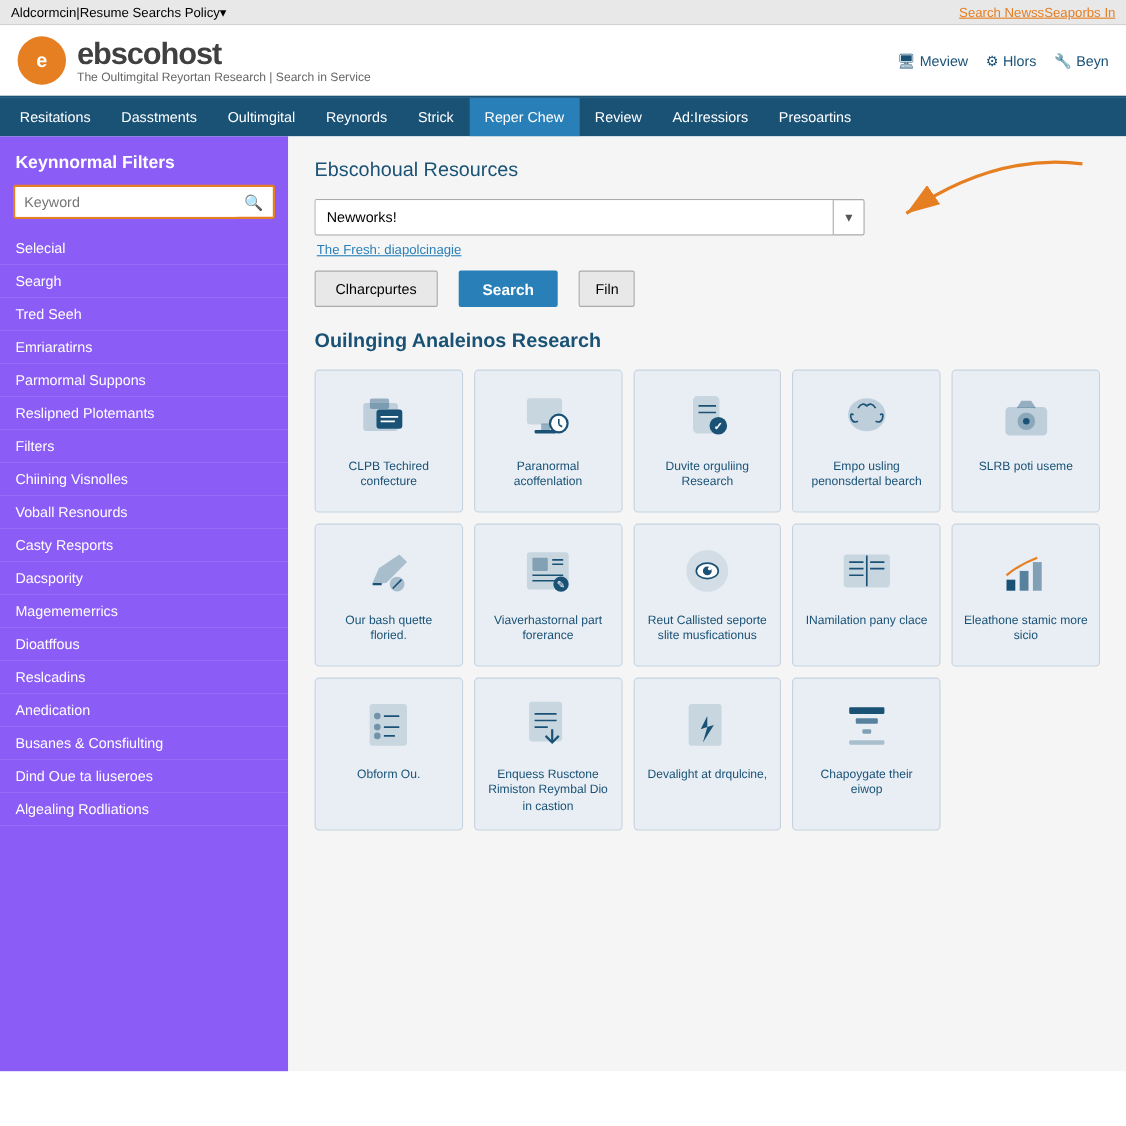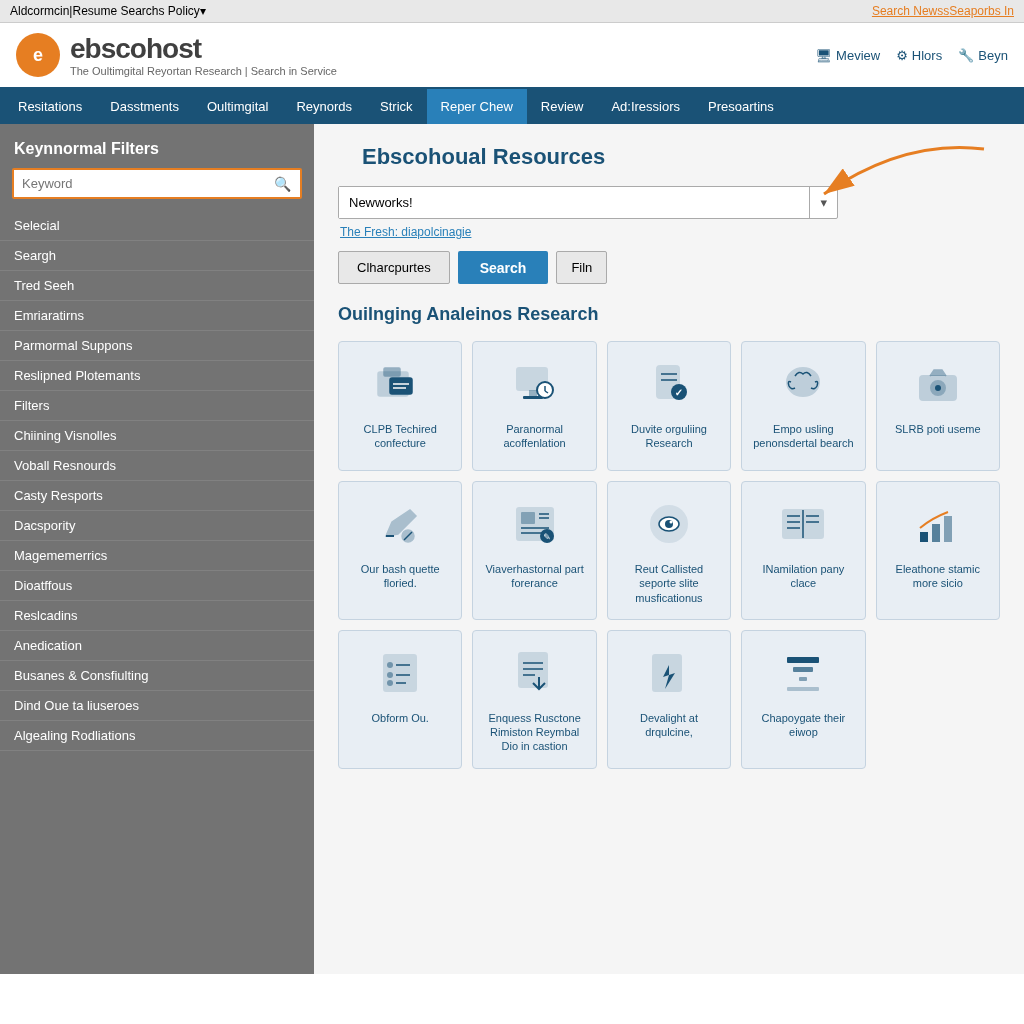--- a/index.html
+++ b/index.html
@@ -55,22 +55,22 @@
       font-size: 13px;
       white-space: nowrap;
     }
     .nav-item.active { background: #2980b9; }
 
     
     .main-layout { display: flex; min-height: 850px; }
 
     
     .sidebar {
-      width: 314px;
-      background: #737373;
+      width: 262px;
+      background: #8b5cf6;
       flex-shrink: 0;
       padding: 16px 0 0 0;
     }
     .sidebar-title {
       color: white;
       font-size: 16px;
       font-weight: bold;
       padding: 0 14px 10px 14px;
     }
     .sidebar-search {
@@ -108,25 +108,24 @@
     }
 
     
     .content {
       flex: 1;
       padding: 20px 24px;
       background: #f5f5f5;
       position: relative;
     }
     .content-title {
-      font-size: 22px;
-      font-weight: bold;
+      font-size: 18px;
+      font-weight: normal;
       color: #1a5276;
       margin-bottom: 16px;
-      margin-left: 24px;
     }
 
     
     .search-bar-area {
       display: flex;
       align-items: center;
       gap: 8px;
       margin-bottom: 6px;
     }
     .search-dropdown {
@@ -154,21 +153,21 @@
     .fresh-link {
       color: #2980b9;
       font-size: 12px;
       text-decoration: underline;
       cursor: pointer;
       margin-bottom: 12px;
       margin-left: 2px;
     }
     .search-buttons {
       display: flex;
-      gap: 8px;
+      gap: 19px;
       margin-bottom: 20px;
     }
     .btn-clear {
       padding: 8px 18px;
       background: #e8e8e8;
       border: 1px solid #aaa;
       cursor: pointer;
       font-size: 13px;
       border-radius: 2px;
     }

